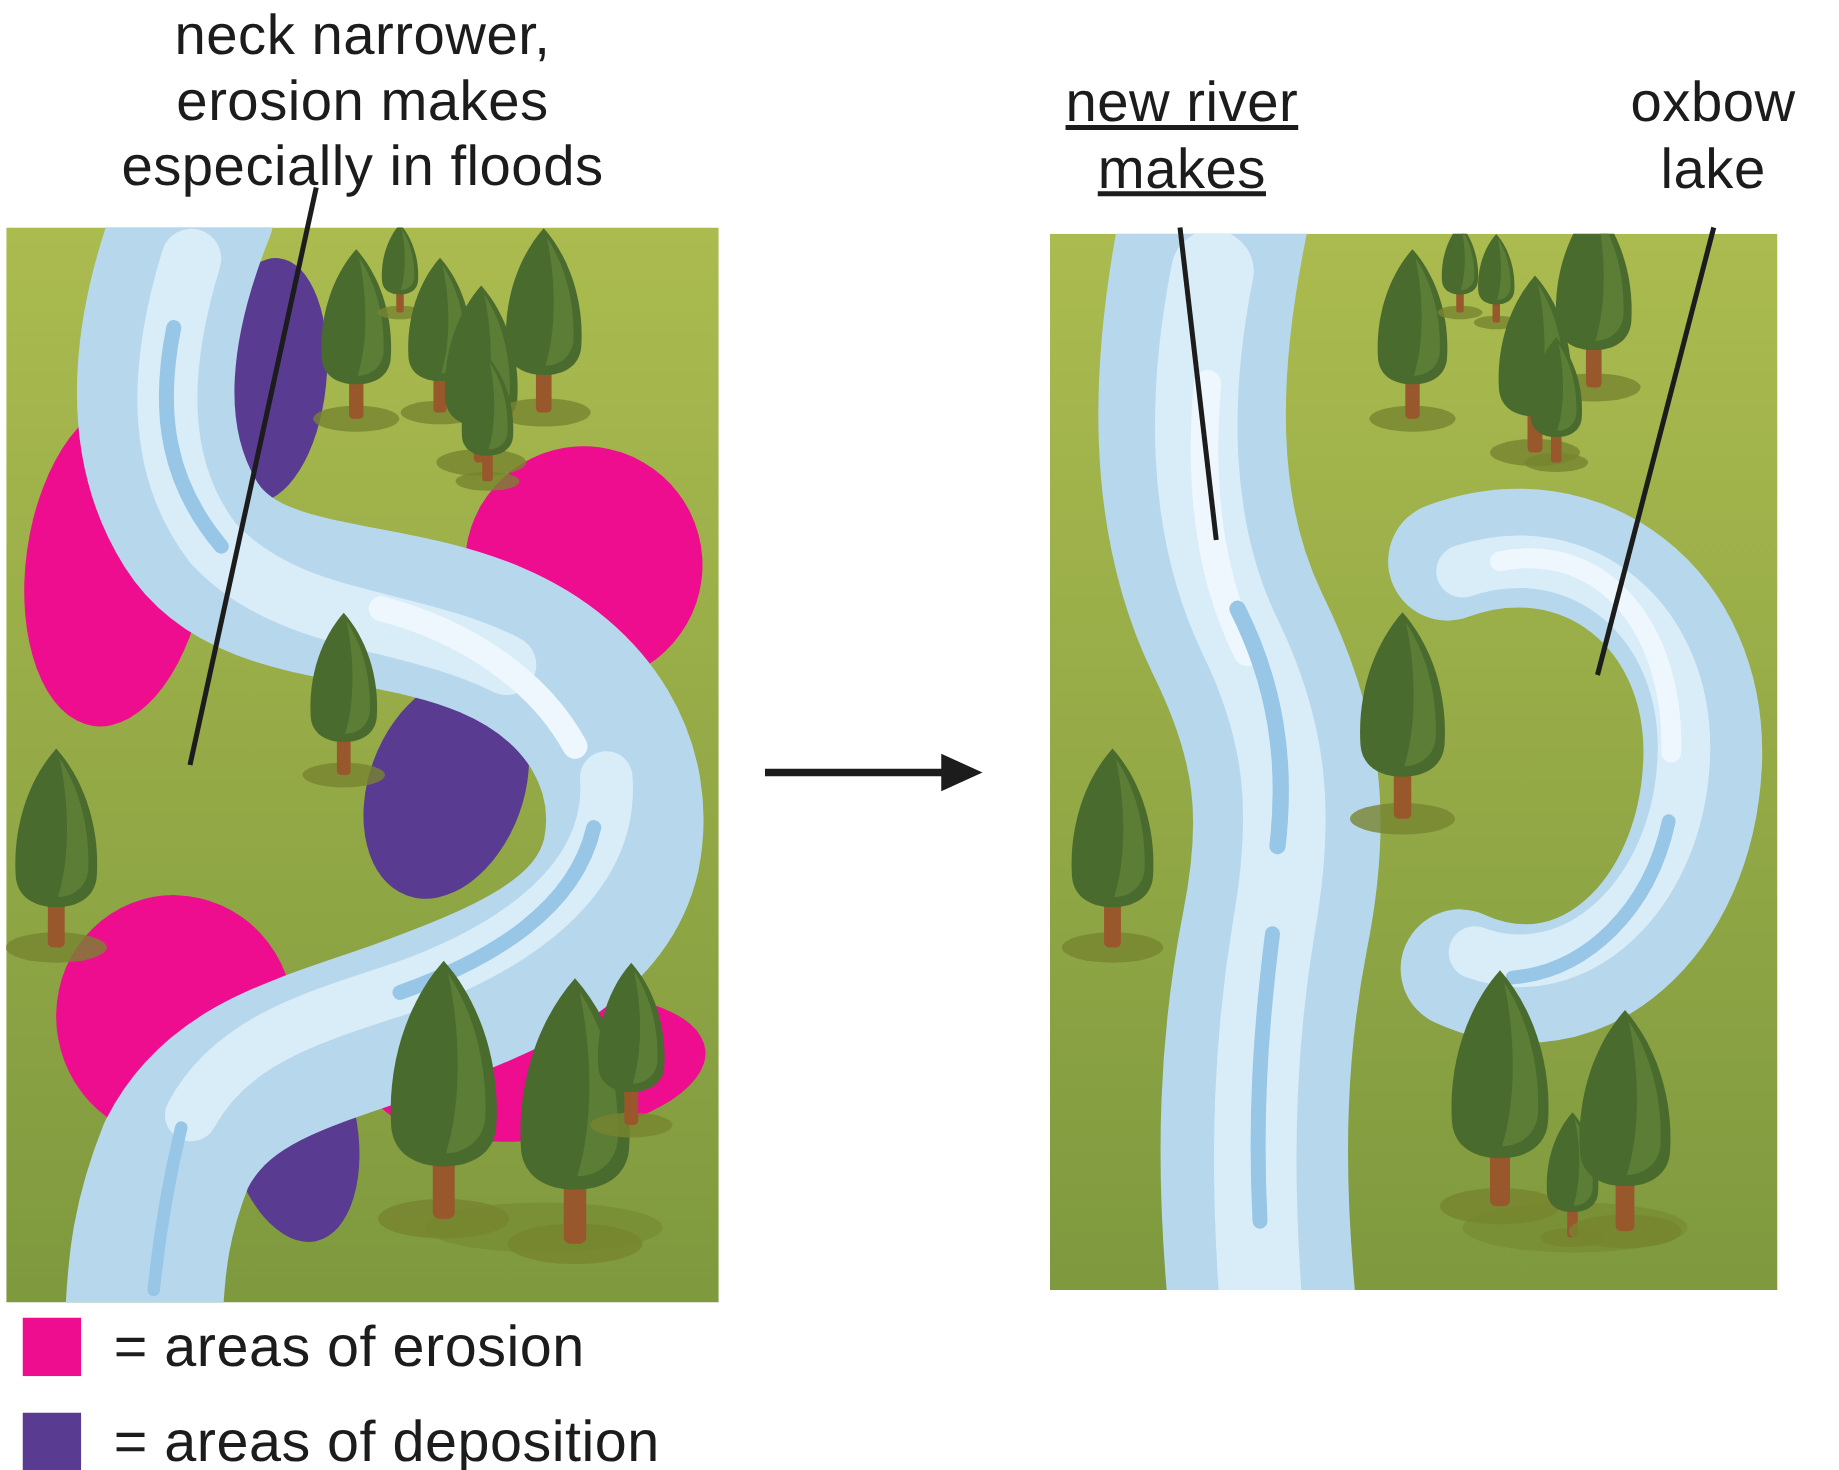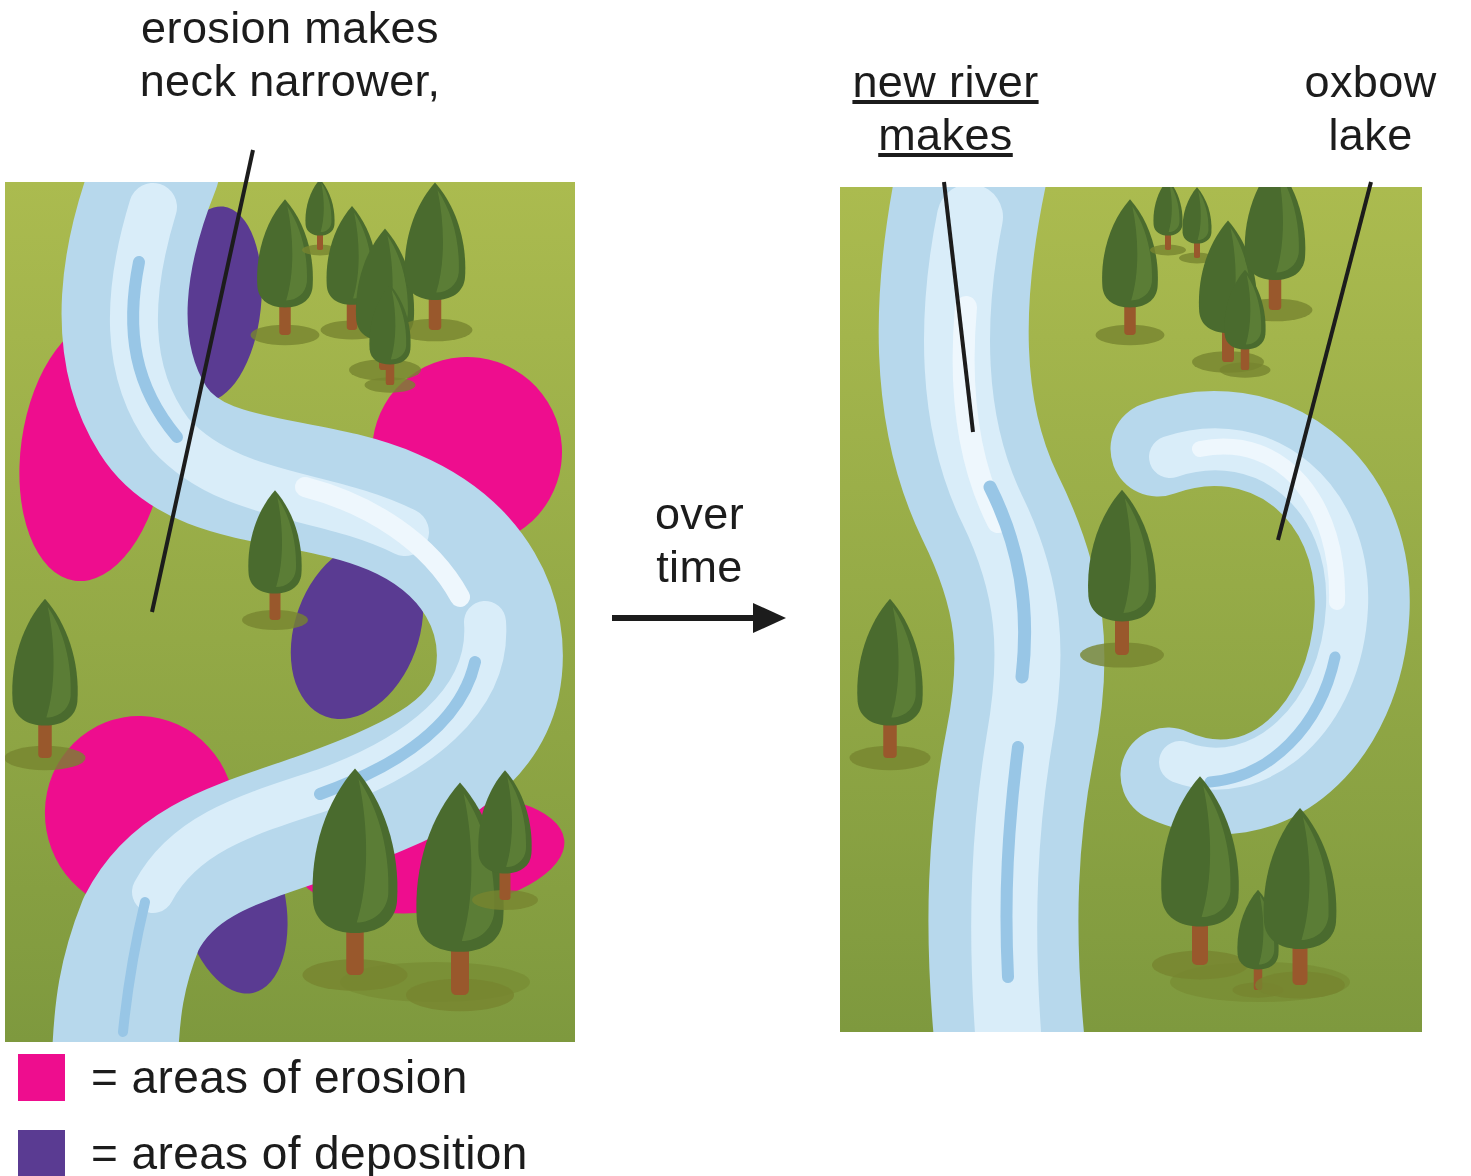--- a/index.html
+++ b/index.html
@@ -130,38 +130,35 @@
     <line x1="253" y1="150" x2="152" y2="612" stroke="#1c1c1c" stroke-width="4"></line>
     <line x1="944" y1="182" x2="973" y2="432" stroke="#1c1c1c" stroke-width="4"></line>
     <line x1="1371" y1="182" x2="1278" y2="540" stroke="#1c1c1c" stroke-width="4"></line>
     <g>
       <line x1="612" y1="618" x2="757" y2="618" stroke="#1c1c1c" stroke-width="6"></line>
       <polygon points="753,603 786,618 753,633" fill="#1c1c1c"></polygon>
     </g>
   </svg>
 
   <div class="label label-erosion">
+    <div>neck narrower,</div>
     <div>erosion makes</div>
-    <div>neck narrower,</div>
+    <div>especially in floods</div>
   </div>
 
   <div class="label label-new-river">
     <div>new river</div>
     <div>makes</div>
   </div>
 
   <div class="label label-oxbow">
     <div>oxbow</div>
     <div>lake</div>
   </div>
 
-  <div class="label label-overtime">
-    <div>over</div>
-    <div>time</div>
-  </div>
 
   <div class="legend">
     <div class="legend-row">
       <svg class="legend-swatch" viewBox="0 0 47 47">
         <rect x="0" y="0" width="47" height="47" fill="#ee0d8e"></rect>
       </svg>
       <div class="legend-label">= areas of erosion</div>
     </div>
     <div class="legend-row">
       <svg class="legend-swatch" viewBox="0 0 47 47">

